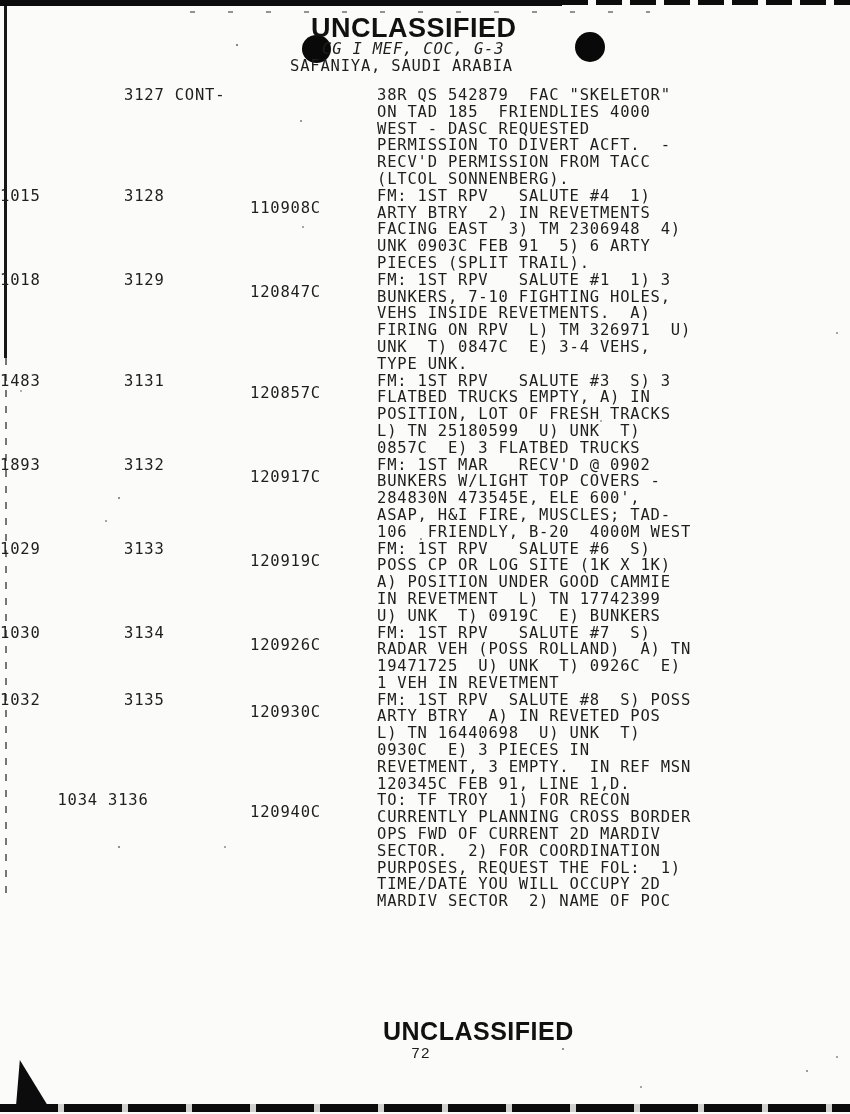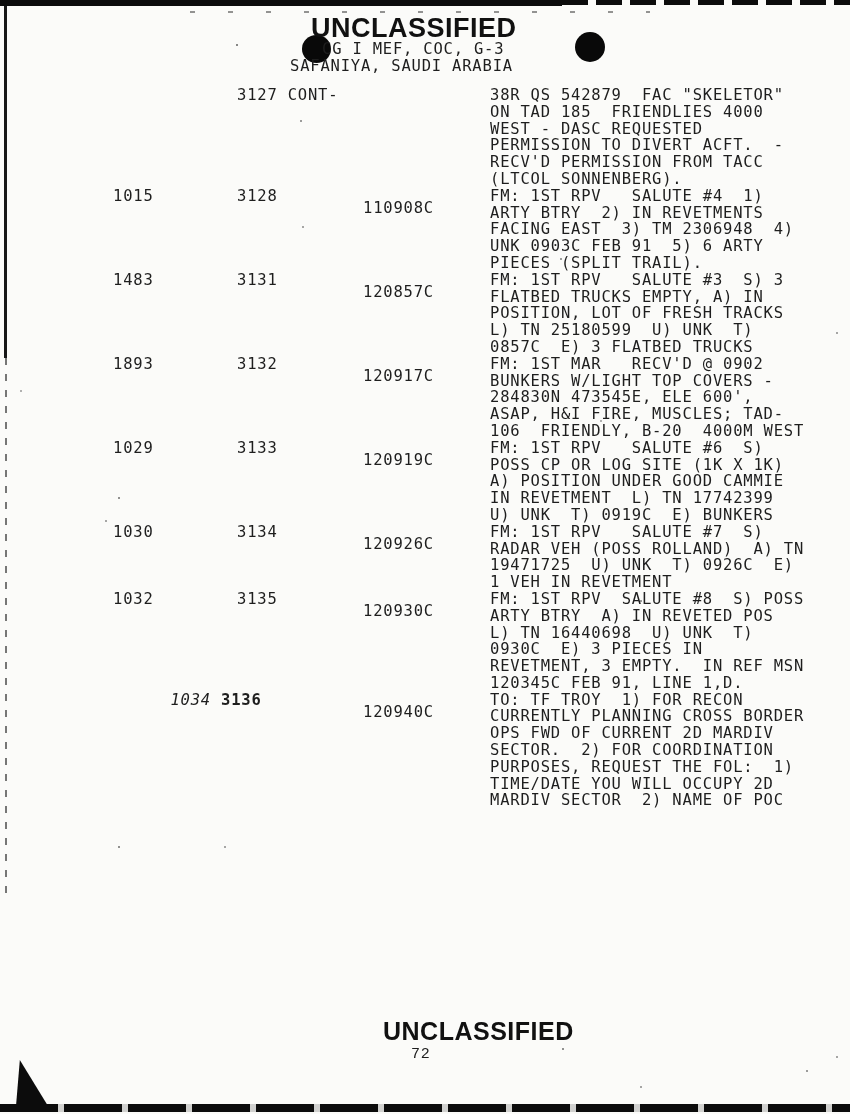--- a/index.html
+++ b/index.html
@@ -61,42 +61,42 @@
       -131px 476px 0 rgba(40,40,40,.4), 364px 376px 0 rgba(40,40,40,.35);
   }
   
   .hdr-classification {
     position: absolute; left: 311px; top: 13px;
     font-family: "Liberation Sans", sans-serif;
     font-weight: 700; font-size: 27px; letter-spacing: 0.5px;
     color: #111;
   }
   .hdr-line { position: absolute; white-space: pre; font-size: 15.5px; letter-spacing: 0.8px; }
-  .hdr-line.l1 { left: 322px; top: 40px; }
+  .hdr-line.l1 { left: 322px; top: 40px; font-style: italic; }
   .hdr-line.l2 { left: 266px; top: 57px; margin-left: 24px; }
   .ftr-classification {
     position: absolute; left: 383px; top: 1017px;
     font-family: "Liberation Sans", sans-serif;
     font-weight: 700; font-size: 25px; letter-spacing: 0.5px;
     color: #111;
   }
   .ftr-page-number { position: absolute; left: 411px; top: 1046px; font-size: 15px; letter-spacing: 0.8px; font-family: Liberation Mono, monospace; }
   
   #log-table {
     position: absolute; left: 0; top: 87px; width: 850px;
     font-size: 15.5px; line-height: 16.8px; letter-spacing: 0.8px;
   }
   .row { display: flex; align-items: flex-start; }
   .cell { white-space: pre; flex-shrink: 0; }
-  .cell-time   { margin-left: 113px; width: 124px; }
+  .cell-time   { width: 124px; }
   .cell-serial { width: 126px; }
   .cell-dtg    { width: 127px; margin-top: 12px; }
   .cell-text   { width: 340px; }
-  .row.indented .cell-time   { text-align: right; padding-right: 26px; box-sizing: border-box; font-style: italic; }
-  .row.indented .cell-serial { transform: translateX(-16px); font-weight: bold; }
+  .row.indented .cell-time   { text-align: right; padding-right: 26px; box-sizing: border-box; }
+  .row.indented .cell-serial { transform: translateX(-16px); }
 </style>
 </head>
 <body style="--ink: #1e1e1e; --paper: #fbfbf9; --scan: #0c0c0c;">
 
 <div class="scan-top-left"></div>
 <div class="scan-top-right"></div>
 <div class="scan-top-dots"></div>
 <div class="scan-left-line"></div>
 <div class="scan-left-dashes"></div>
 <div class="scan-bottom-bar"></div>
@@ -126,20 +126,31 @@
     <span class="cell cell-time">1015</span>
     <span class="cell cell-serial">3128</span>
     <span class="cell cell-dtg">110908C</span>
     <span class="cell cell-text">FM: 1ST RPV   SALUTE #4  1)
 ARTY BTRY  2) IN REVETMENTS
 FACING EAST  3) TM 2306948  4)
 UNK 0903C FEB 91  5) 6 ARTY
 PIECES (SPLIT TRAIL).</span>
   </div>
 
+  <div class="row">
+    <span class="cell cell-time">1018</span>
+    <span class="cell cell-serial">3129</span>
+    <span class="cell cell-dtg">120847C</span>
+    <span class="cell cell-text">FM: 1ST RPV   SALUTE #1  1) 3
+BUNKERS, 7-10 FIGHTING HOLES,
+VEHS INSIDE REVETMENTS.  A)
+FIRING ON RPV  L) TM 326971  U)
+UNK  T) 0847C  E) 3-4 VEHS,
+TYPE UNK.</span>
+  </div>
 
 
   <div class="row">
     <span class="cell cell-time">1483</span>
     <span class="cell cell-serial">3131</span>
     <span class="cell cell-dtg">120857C</span>
     <span class="cell cell-text">FM: 1ST RPV   SALUTE #3  S) 3
 FLATBED TRUCKS EMPTY, A) IN
 POSITION, LOT OF FRESH TRACKS
 L) TN 25180599  U) UNK  T)

